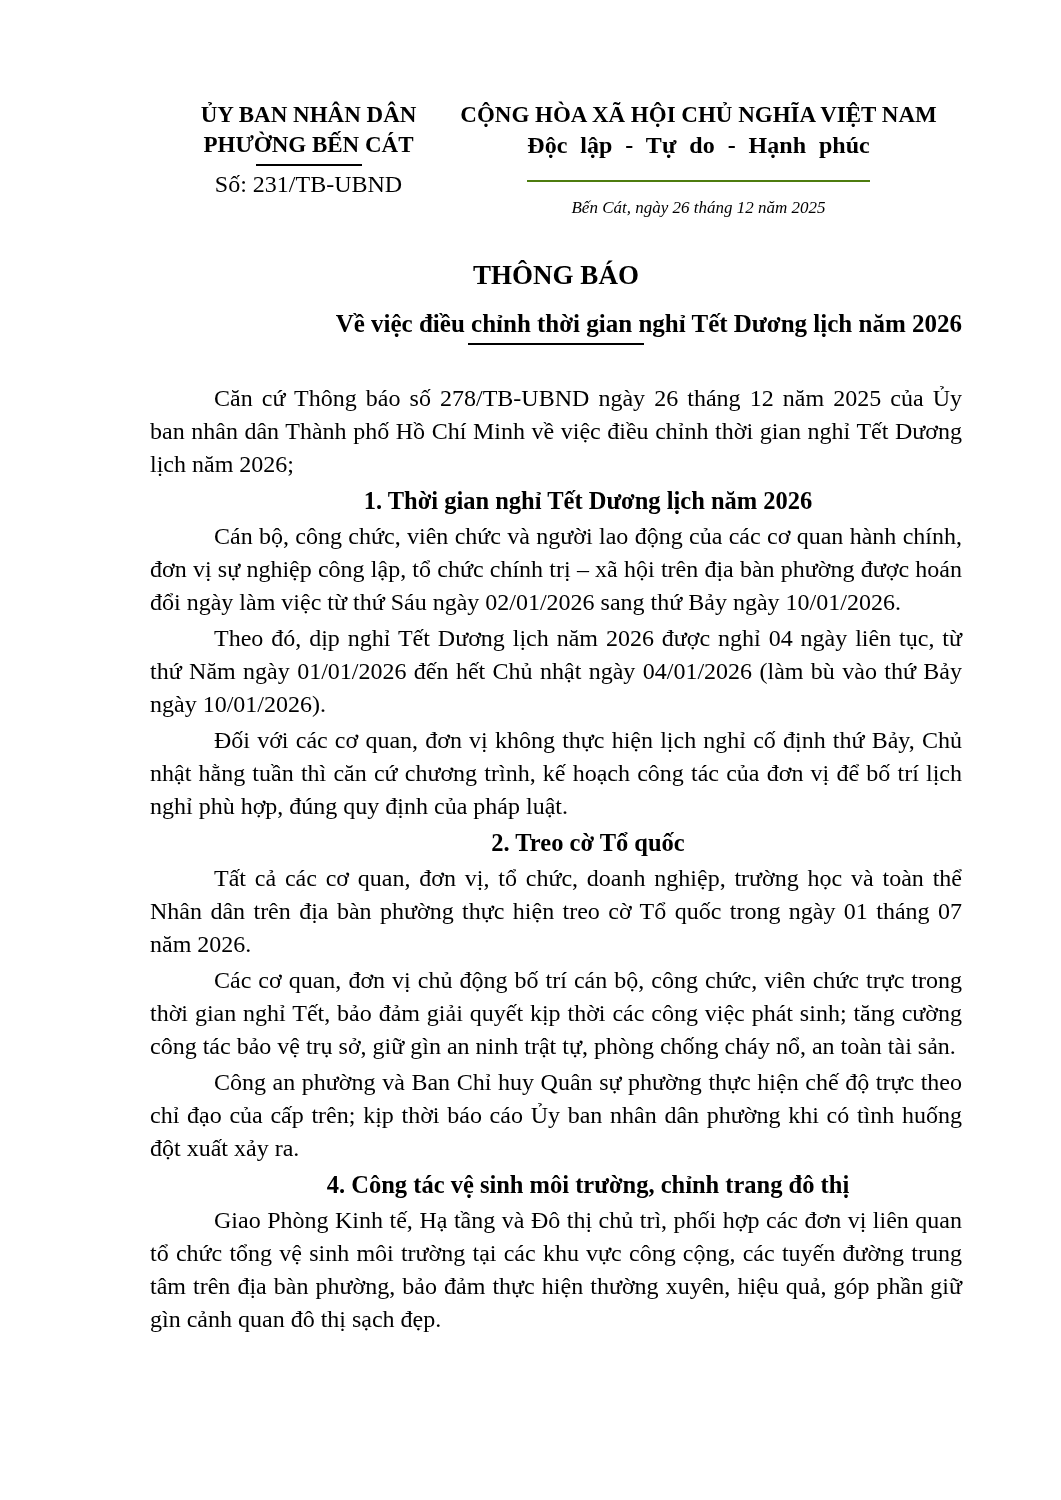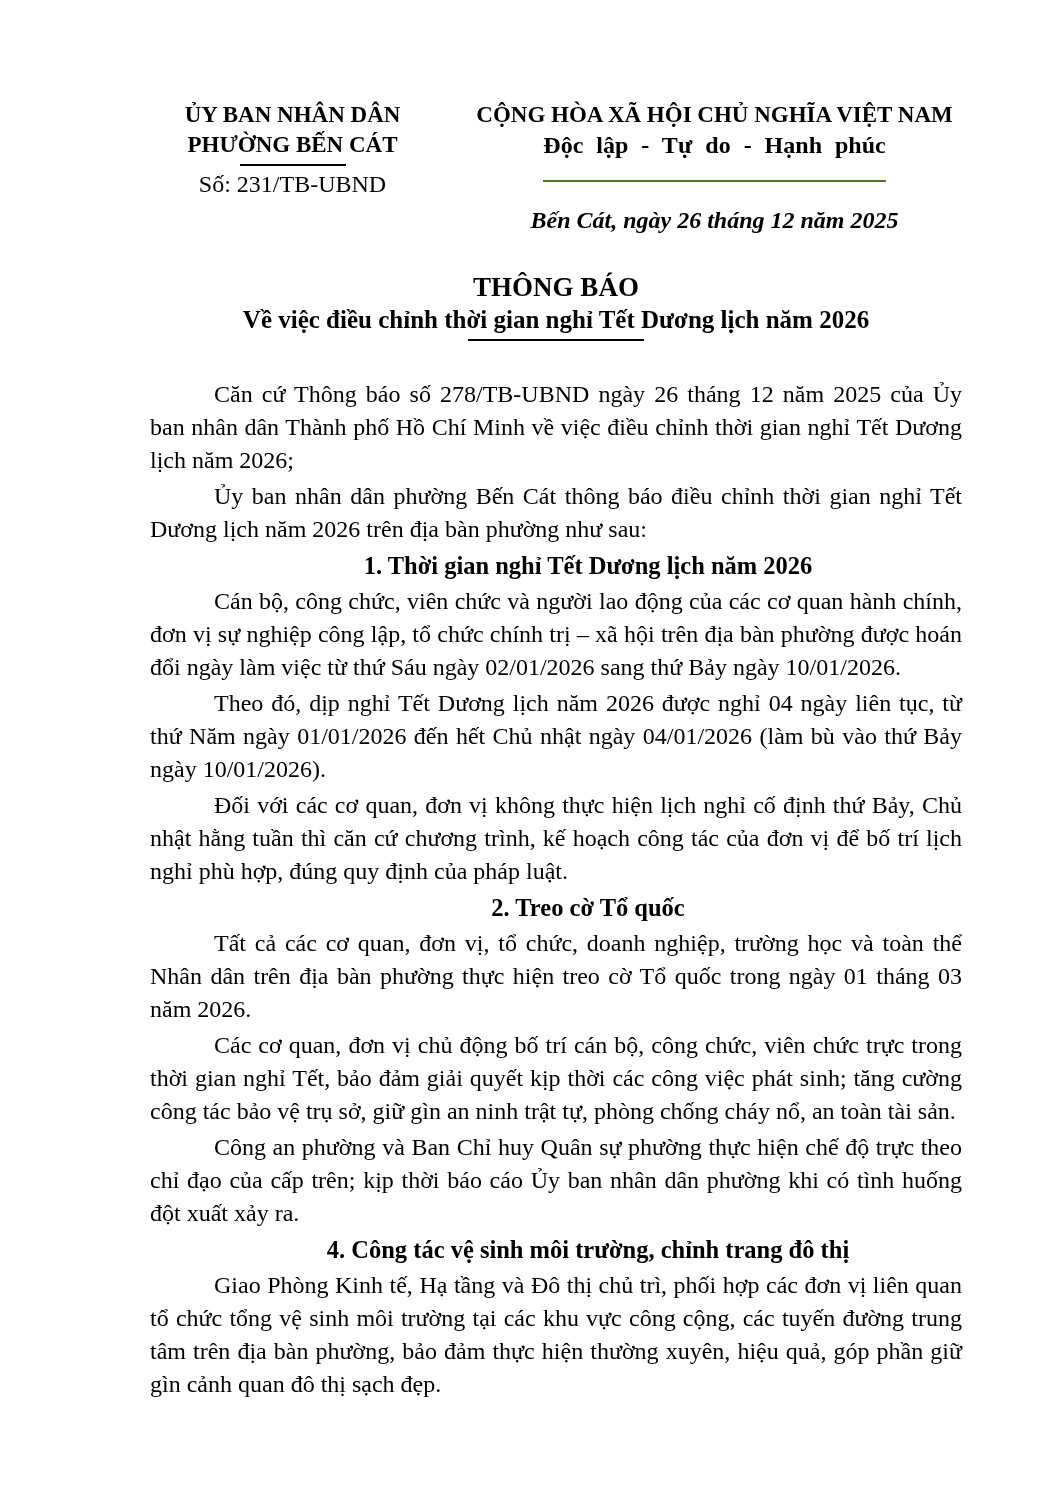--- a/index.html
+++ b/index.html
@@ -13,21 +13,21 @@
     width: 1061px;
     height: 1500px;
     margin: 0 auto;
     background: #ffffff;
     padding: 100px 99px 0 150px;
     overflow: hidden;
   }
   
   .header {
     display: flex;
-    justify-content: space-between;
+    justify-content: center;
     align-items: flex-start;
   }
   .header-left  { width: 285px; text-align: center; }
   .header-right { width: 495px; text-align: center; }
   .h-line {
     font-weight: bold;
     font-size: 23px;
     line-height: 30px;
     white-space: nowrap;
   }
@@ -50,41 +50,41 @@
     height: 0;
   }
   .doc-number {
     font-size: 24px;
     line-height: 30px;
     margin-top: 3px;
     white-space: nowrap;
   }
   .date-line {
     font-style: italic;
-    font-size: 24px;
+    font-size: 17px;
     line-height: 30px;
-    margin-top: 23px;
+    margin-top: 11px;
     white-space: nowrap;
-    font-weight: bold;
   }
   
   .title-block {
     margin-top: 36px;
     text-align: center;
   }
   .doc-title {
     font-weight: bold;
     font-size: 27px;
     line-height: 32px;
   }
   .doc-subtitle {
     font-weight: bold;
     font-size: 25px;
     line-height: 31px;
-    margin-top: 1px;
+    margin-top: 17px;
+    text-align: right;
   }
   .subtitle-rule {
     width: 176px;
     border-top: 2px solid #000;
     margin: 4px auto 0;
     height: 0;
   }
   
   .body-text { margin-top: 37px; }
   .body-text p {
@@ -123,29 +123,28 @@
   </div>
 
   <div class="title-block">
     <div class="doc-title">THÔNG BÁO</div>
     <div class="doc-subtitle">Về việc điều chỉnh thời gian nghỉ Tết Dương lịch năm 2026</div>
     <div class="subtitle-rule"></div>
   </div>
 
   <div class="body-text">
     <p>Căn cứ Thông báo số 278/TB-UBND ngày 26 tháng 12 năm 2025 của Ủy ban nhân dân Thành phố Hồ Chí Minh về việc điều chỉnh thời gian nghỉ Tết Dương lịch năm 2026;</p>
-    <p>Ủy ban nhân dân phường Bến Cát thông báo điều chỉnh thời gian nghỉ Tết Dương lịch năm 2026 trên địa bàn phường như sau:</p>
 
     <p class="section-heading">1. Thời gian nghỉ Tết Dương lịch năm 2026</p>
     <p>Cán bộ, công chức, viên chức và người lao động của các cơ quan hành chính, đơn vị sự nghiệp công lập, tổ chức chính trị – xã hội trên địa bàn phường được hoán đổi ngày làm việc từ thứ Sáu ngày 02/01/2026 sang thứ Bảy ngày 10/01/2026.</p>
     <p>Theo đó, dịp nghỉ Tết Dương lịch năm 2026 được nghỉ 04 ngày liên tục, từ thứ Năm ngày 01/01/2026 đến hết Chủ nhật ngày 04/01/2026 (làm bù vào thứ Bảy ngày 10/01/2026).</p>
     <p>Đối với các cơ quan, đơn vị không thực hiện lịch nghỉ cố định thứ Bảy, Chủ nhật hằng tuần thì căn cứ chương trình, kế hoạch công tác của đơn vị để bố trí lịch nghỉ phù hợp, đúng quy định của pháp luật.</p>
 
     <p class="section-heading">2. Treo cờ Tổ quốc</p>
-    <p>Tất cả các cơ quan, đơn vị, tổ chức, doanh nghiệp, trường học và toàn thể Nhân dân trên địa bàn phường thực hiện treo cờ Tổ quốc trong ngày 01 tháng 03 năm 2026.</p>
+    <p>Tất cả các cơ quan, đơn vị, tổ chức, doanh nghiệp, trường học và toàn thể Nhân dân trên địa bàn phường thực hiện treo cờ Tổ quốc trong ngày 01 tháng 07 năm 2026.</p>
 
     <p>Các cơ quan, đơn vị chủ động bố trí cán bộ, công chức, viên chức trực trong thời gian nghỉ Tết, bảo đảm giải quyết kịp thời các công việc phát sinh; tăng cường công tác bảo vệ trụ sở, giữ gìn an ninh trật tự, phòng chống cháy nổ, an toàn tài sản.</p>
     <p>Công an phường và Ban Chỉ huy Quân sự phường thực hiện chế độ trực theo chỉ đạo của cấp trên; kịp thời báo cáo Ủy ban nhân dân phường khi có tình huống đột xuất xảy ra.</p>
 
     <p class="section-heading">4. Công tác vệ sinh môi trường, chỉnh trang đô thị</p>
     <p>Giao Phòng Kinh tế, Hạ tầng và Đô thị chủ trì, phối hợp các đơn vị liên quan tổ chức tổng vệ sinh môi trường tại các khu vực công cộng, các tuyến đường trung tâm trên địa bàn phường, bảo đảm thực hiện thường xuyên, hiệu quả, góp phần giữ gìn cảnh quan đô thị sạch đẹp.</p>
   </div>
 
 </div>
 

